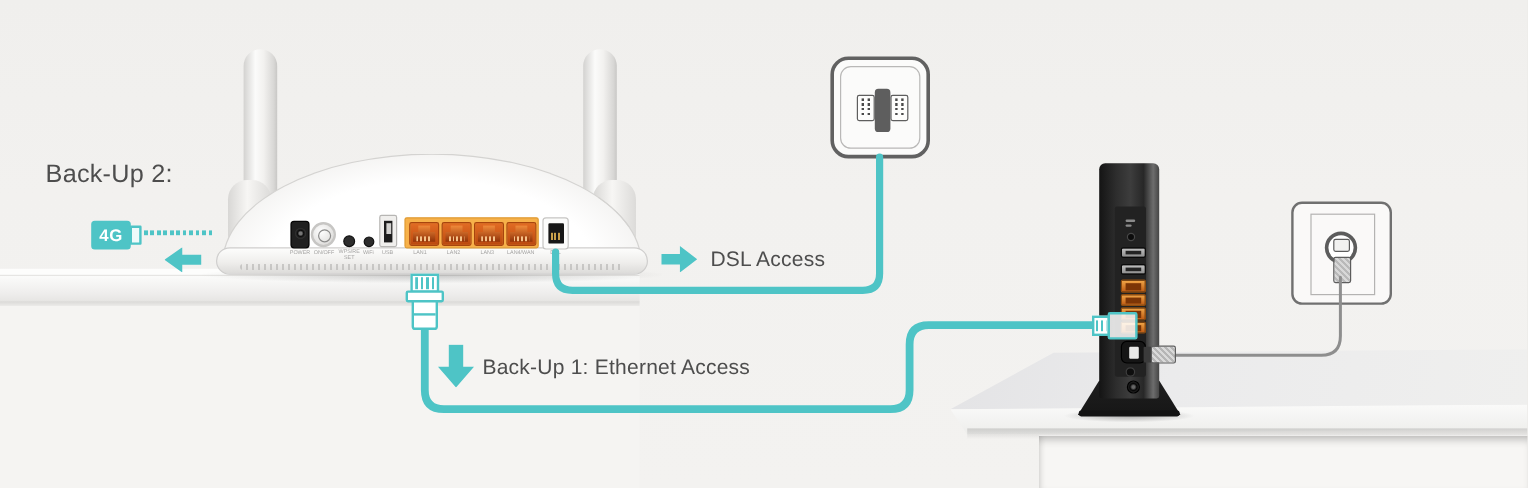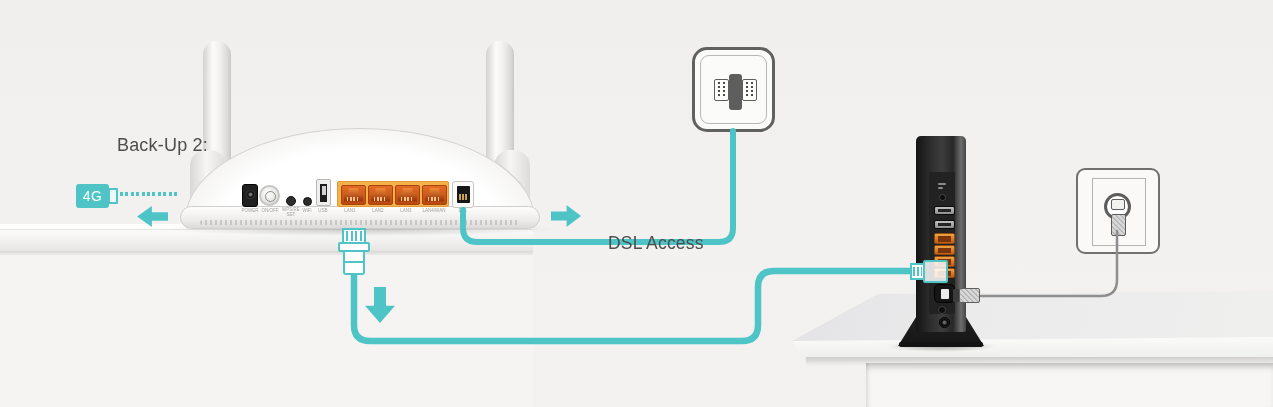--- a/index.html
+++ b/index.html
@@ -132,23 +132,23 @@
   .rj45-modem .body{position:absolute;left:13px;top:0;width:25px;height:23px;background:rgba(255,255,255,.85);
         border:2.5px solid #4ec4c6;border-radius:2px;box-sizing:border-box;}
 
   .rj11-gray{left:953px;top:287px;width:27px;height:17px;}
   .rj11-gray .cap{position:absolute;left:0;top:2px;width:7px;height:13px;background:#3b3b3b;border-radius:1px;}
   .rj11-gray .body{position:absolute;left:6px;top:1px;width:21px;height:15px;border:1.5px solid #5e5e5e;border-radius:2px;box-sizing:border-box;
         background:repeating-linear-gradient(45deg,#d9d9d9 0 2px,#b5b5b5 2px 3.5px);}
 
   
   .ann-text{color:#4d4d4d;font-size:17.5px;letter-spacing:.2px;white-space:nowrap;}
-  .backup2{left:48px;top:135px;width:160px;text-align:right;font-size:18px;line-height:21px;white-space:normal;}
+  .backup2{left:38px;top:135px;width:160px;text-align:left;font-size:21px;line-height:21px;white-space:normal;}
   .badge4g{left:76px;top:184px;width:33px;height:24px;background:#4ec4c6;border-radius:3px;
-        color:#fff;font-size:14px;font-weight:normal;text-align:center;line-height:24px;letter-spacing:.5px;}
+        color:#fff;font-size:14px;font-weight:bold;text-align:center;line-height:24px;letter-spacing:.5px;}
   .badge4g-tab{left:108px;top:188px;width:10px;height:16px;background:#eefafa;border:2px solid #4ec4c6;border-radius:1px;box-sizing:border-box;}
   .dotline{left:120px;top:192px;width:58px;height:4px;
         background:repeating-linear-gradient(90deg,#4ec4c6 0 3px,transparent 3px 5.4px);}
   .arrow{background:#4ec4c6;}
   .arrow-left{left:137px;top:206px;width:31px;height:21px;
         clip-path:polygon(100% 30%,48% 30%,48% 0,0 50%,48% 100%,48% 70%,100% 70%);}
   .arrow-right{left:551px;top:205px;width:30px;height:22px;
         clip-path:polygon(0 30%,52% 30%,52% 0,100% 50%,52% 100%,52% 70%,0 70%);}
   .arrow-down{left:365px;top:287px;width:30px;height:36px;
         clip-path:polygon(30% 0,70% 0,70% 52%,100% 52%,50% 100%,0 52%,30% 52%);}
@@ -309,15 +309,16 @@
 
   <div class="abs ann-text backup2">
     <div>Back-Up 2:</div>
   </div>
   <div class="abs badge4g">4G</div>
   <div class="abs badge4g-tab"></div>
   <div class="abs dotline"></div>
   <div class="abs arrow arrow-left"></div>
   <div class="abs arrow arrow-right"></div>
   <div class="abs arrow arrow-down"></div>
-  <div class="abs ann-text" style="left:608px;top:206px;margin-top:27px;">DSL Access</div>
+  <div class="abs ann-text" style="left:592px;top:206px;">DSL Access</div>
+  <div class="abs ann-text" style="left:402px;top:296px;">Back-Up 1: Ethernet Access</div>
 
 </div>
 
 </body></html>

